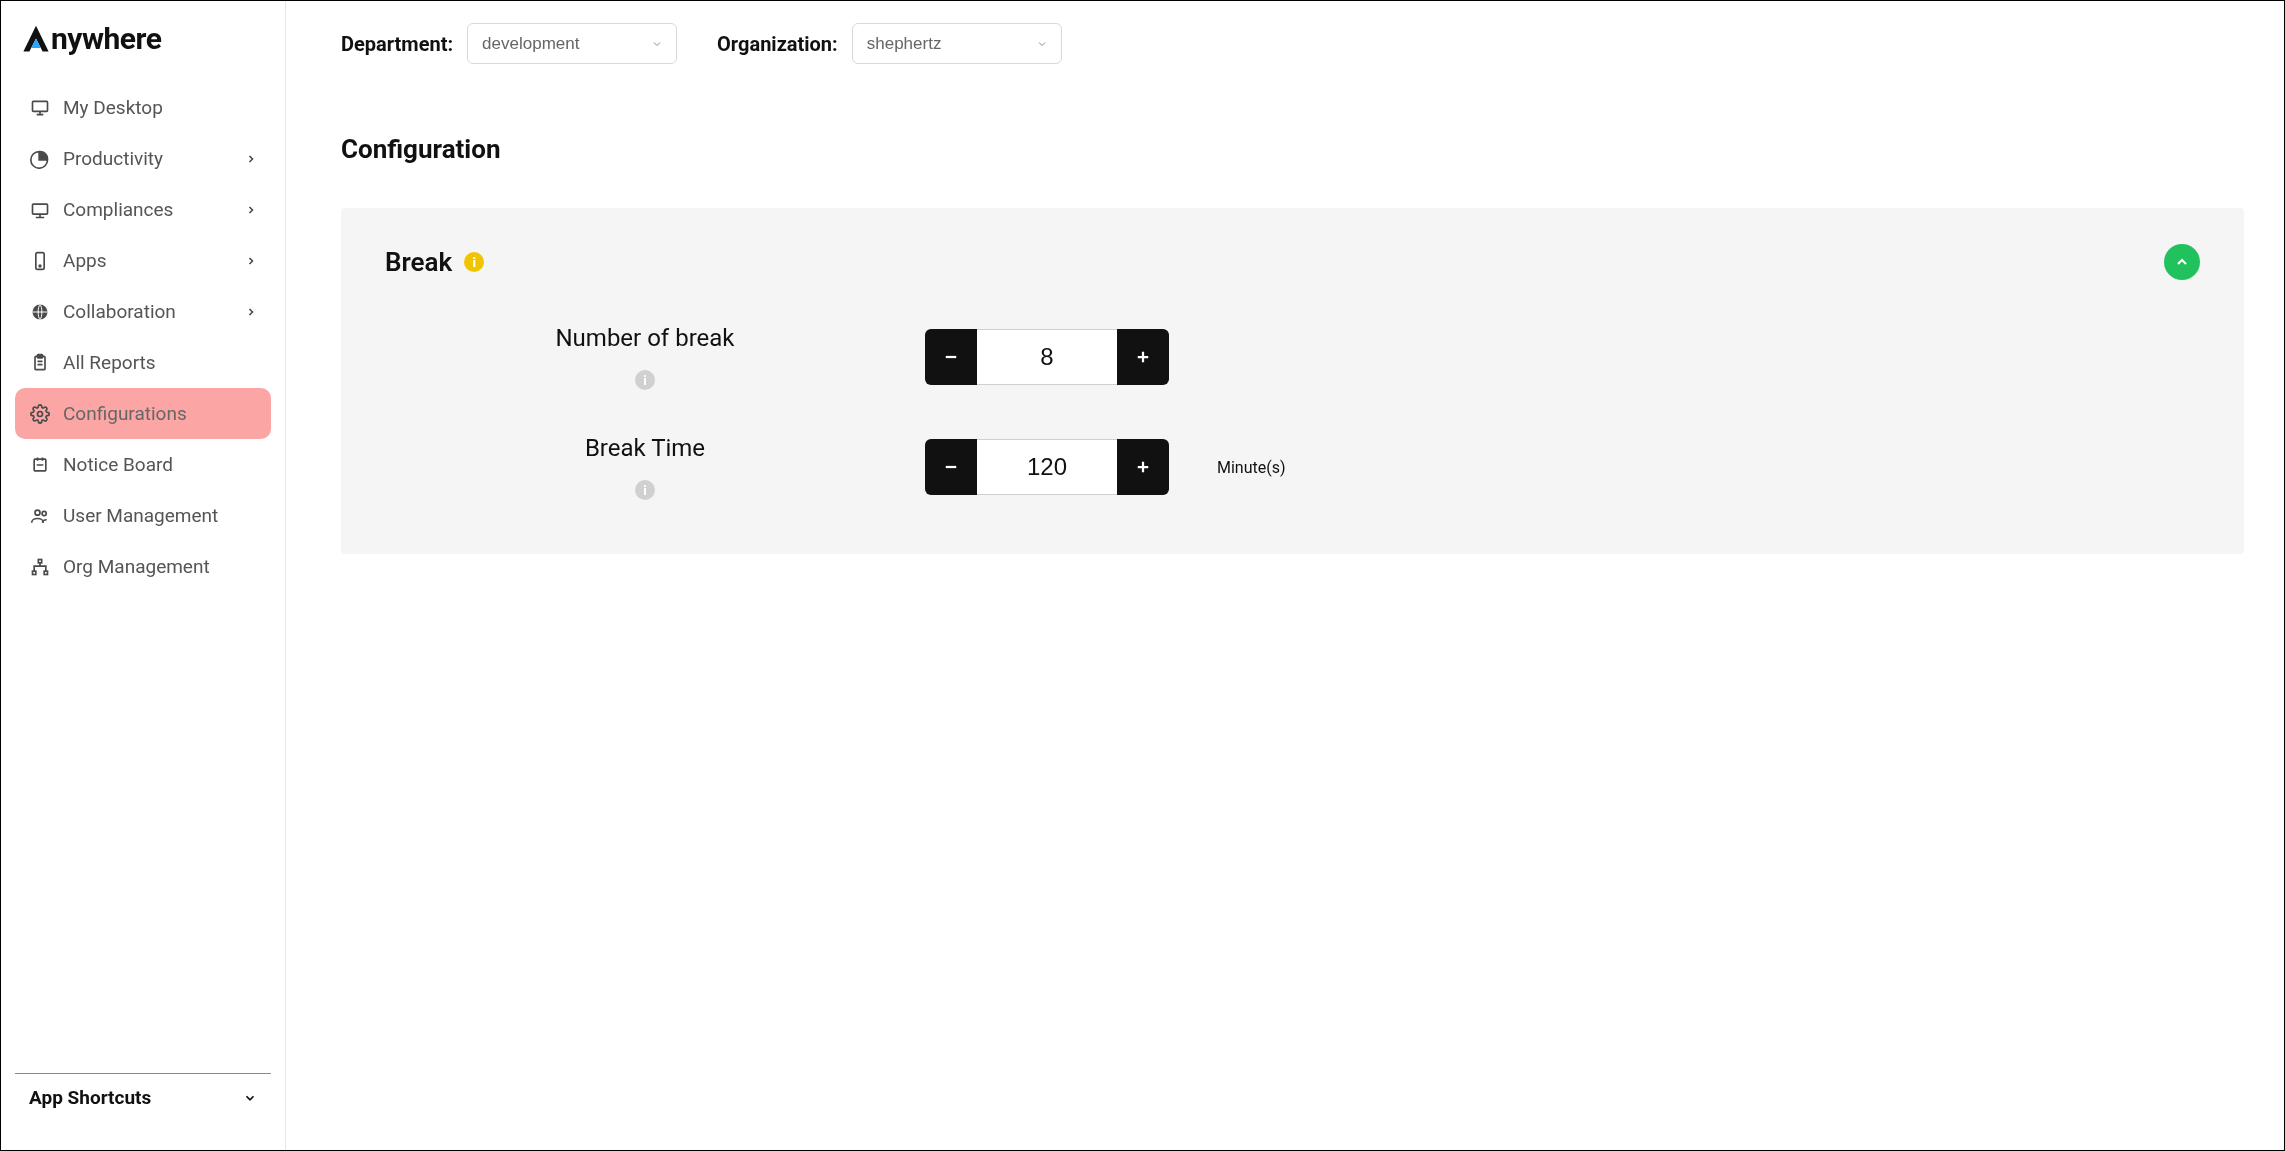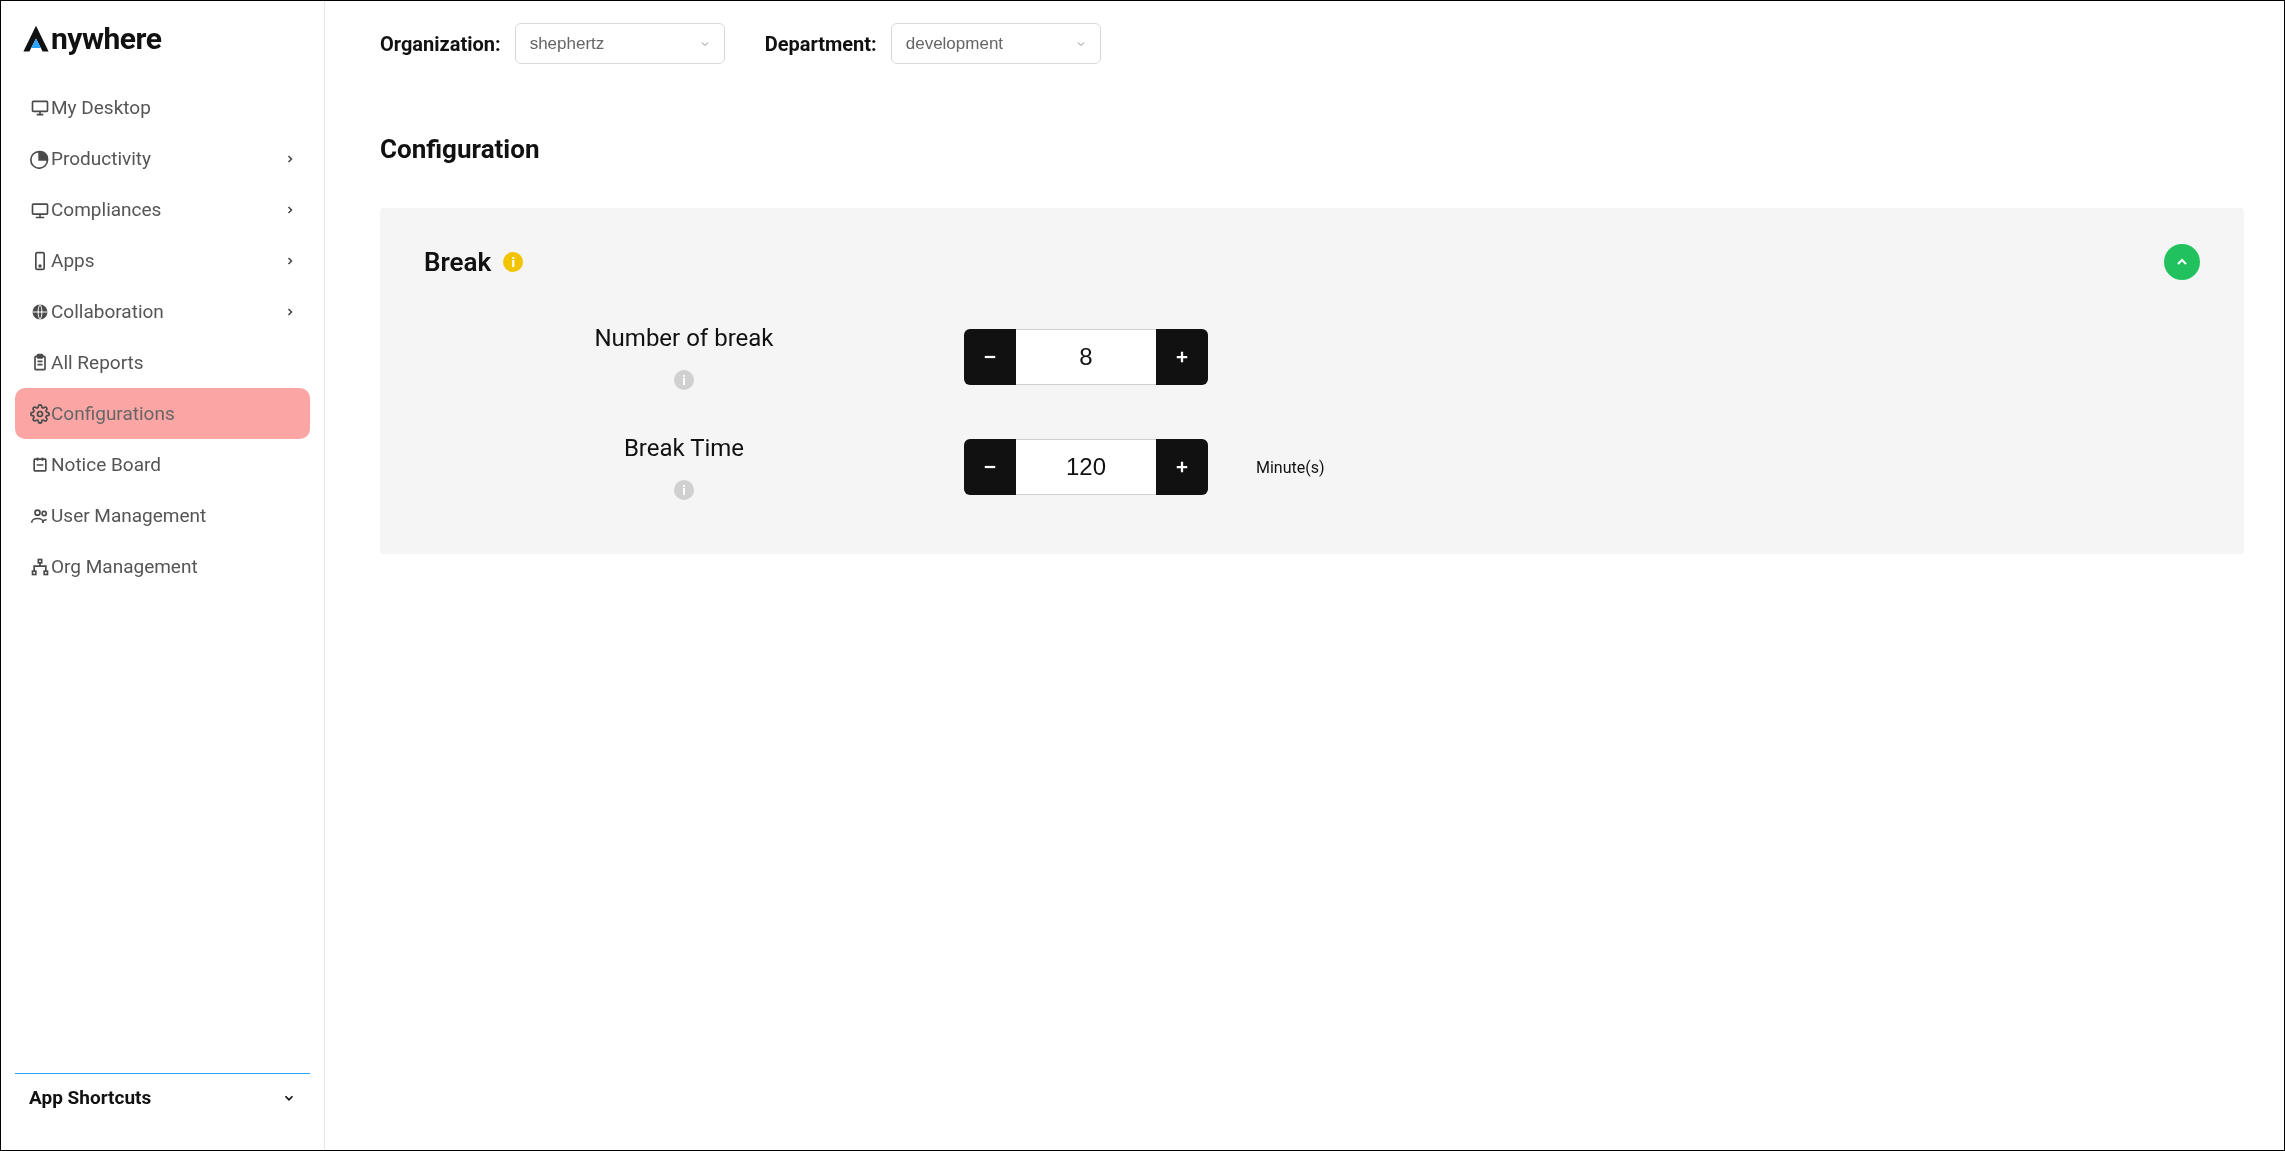--- a/index.html
+++ b/index.html
@@ -1,27 +1,27 @@
 <!DOCTYPE html>
 <html><head>
   <meta charset="utf-8">
   <style>
     * { margin: 0; padding: 0; box-sizing: border-box; }
     body { font-family: -apple-system, BlinkMacSystemFont, "Segoe UI", Roboto, Helvetica, Arial, sans-serif; background: #fff; color: #111; }
     .app { display: flex; min-height: 100vh; border: 1px solid #000; }
 
     
-    .sidebar { width: 324px; border-right: 1px solid #e6e6e6; padding: 12px 14px 0 14px; display: flex; flex-direction: column; }
+    .sidebar { width: 285px; border-right: 1px solid #e6e6e6; padding: 12px 14px 0 14px; display: flex; flex-direction: column; }
     .logo { display: flex; align-items: center; gap: 6px; padding: 8px 6px 22px 6px; }
     .logo-text { font-size: 30px; font-weight: 700; color: #111; letter-spacing: -0.5px; display: flex; align-items: center; }
     .logo-mark { display: inline-block; vertical-align: -2px; }
 
     .nav { list-style: none; margin-top: 4px; }
     .nav li { }
-    .nav-item { display: flex; align-items: center; padding: 14px 14px; border-radius: 10px; color: #555; cursor: pointer; font-size: 19px; }
+    .nav-item { display: flex; align-items: center; gap: 12px; padding: 14px 14px; border-radius: 10px; color: #555; cursor: pointer; font-size: 19px; }
     .nav-item.active { background: #fca5a5; color: #666; }
     .nav-item .spacer { flex: 1; }
     .nav-item .chev { color: #444; font-size: 16px; }
     .nav-icon { width: 22px; height: 22px; display: inline-flex; align-items: center; justify-content: center; color: #4a4a4a; }
     .sidebar-bottom { margin-top: auto; padding-bottom: 33px; }
     .shortcuts { display: flex; align-items: center; justify-content: space-between; padding: 12px 14px 8px 14px; font-weight: 700; font-size: 19px; color: #111; cursor: pointer; border-top: 1.5px solid #2aa5ff; }
 
     
     .main { flex: 1; padding: 22px 40px 40px 55px; }
     .filters { display: flex; align-items: center; gap: 40px; }
@@ -223,37 +223,37 @@
               <path d="M6 9l6 6 6-6"></path>
             </svg>
         </span>
       </div>
     </div>
   </aside>
 
   <main class="main">
     <div class="filters">
       <div class="filter">
+        <label>Department:</label>
+        <div class="select">
+          <select>
+            <option>development</option>
+          </select>
+          <span class="chev-down">
+            <svg width="12" height="12" viewBox="0 0 24 24" fill="none" stroke="currentColor" stroke-width="2">
+                <path d="M6 9l6 6 6-6"></path>
+              </svg>
+          </span>
+        </div>
+      </div>
+      <div class="filter">
         <label>Organization:</label>
         <div class="select">
           <select>
             <option>shephertz</option>
-          </select>
-          <span class="chev-down">
-            <svg width="12" height="12" viewBox="0 0 24 24" fill="none" stroke="currentColor" stroke-width="2">
-                <path d="M6 9l6 6 6-6"></path>
-              </svg>
-          </span>
-        </div>
-      </div>
-      <div class="filter">
-        <label>Department:</label>
-        <div class="select">
-          <select>
-            <option>development</option>
           </select>
           <span class="chev-down">
             <svg width="12" height="12" viewBox="0 0 24 24" fill="none" stroke="currentColor" stroke-width="2">
                 <path d="M6 9l6 6 6-6"></path>
               </svg>
           </span>
         </div>
       </div>
     </div>
 

